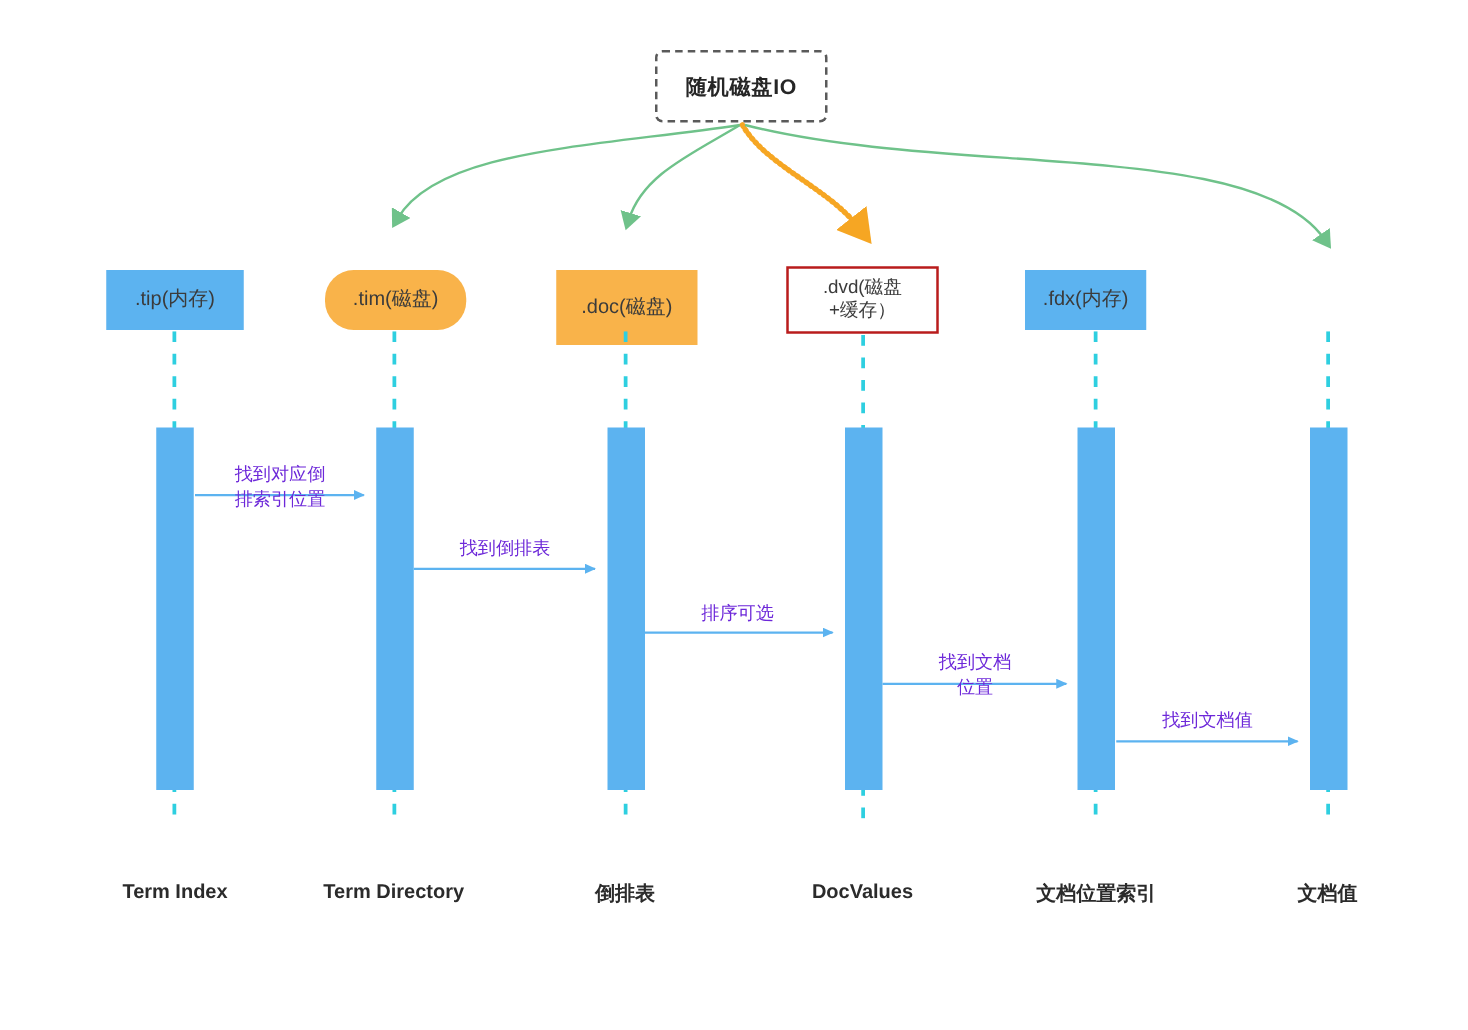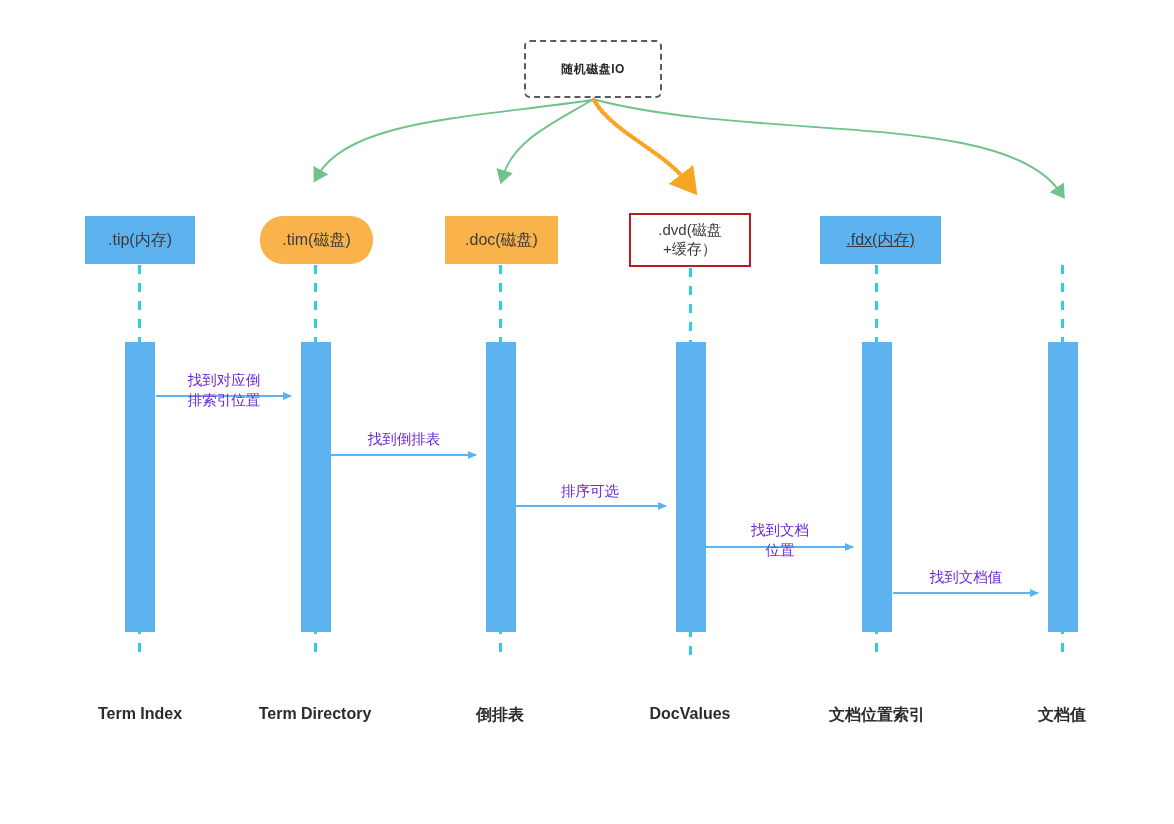--- a/index.html
+++ b/index.html
@@ -34,21 +34,21 @@
     position: absolute;
     box-sizing: border-box;
     border: 2px dashed #5a5a5a;
     border-radius: 6px;
     background: #ffffff;
     display: flex;
     align-items: center;
     justify-content: center;
     color: #262626;
     font-weight: bold;
-    font-size: 12px;
+    font-size: 17px;
     letter-spacing: 0.5px;
   }
   
   .node-box {
     position: absolute;
     box-sizing: border-box;
     display: flex;
     align-items: center;
     justify-content: center;
     text-align: center;
@@ -131,28 +131,28 @@
     <line x1="706" y1="547" x2="853" y2="547" stroke="#5cb3f0" stroke-width="1.8" marker-end="url(#ah-msg)"></line>
     <line x1="893" y1="593" x2="1038" y2="593" stroke="#5cb3f0" stroke-width="1.8" marker-end="url(#ah-msg)"></line>
   </svg>
 
   <div class="node-box blue" style="left:85px; top:216px; width:110px; height:48px;">
     <span>.tip(内存)</span>
   </div>
   <div class="node-box orange" style="left:260px; top:216px; width:113px; height:48px;border-radius:23px;">
     <span>.tim(磁盘)</span>
   </div>
-  <div class="node-box orange" style="left:445px; top:216px; width:113px; height:48px;">
+  <div class="node-box orange" style="left:445px; top:216px; width:113px; height:60px;">
     <span>.doc(磁盘)</span>
   </div>
   <div class="node-box white" style="left:629px; top:213px; width:122px; height:54px;">
     <span>.dvd(磁盘
 +缓存）</span>
   </div>
-  <div class="node-box blue" style="left:820px; top:216px; width:121px; height:48px;text-decoration:underline;">
+  <div class="node-box blue" style="left:820px; top:216px; width:97px; height:48px;">
     <span>.fdx(内存)</span>
   </div>
 
   <div class="lifeline" style="left:138px; top:265px; height:390px;"></div>
   <div class="lifeline" style="left:314px; top:265px; height:390px;"></div>
   <div class="lifeline" style="left:499px; top:265px; height:390px;"></div>
   <div class="lifeline" style="left:689px; top:268px; height:387px;"></div>
   <div class="lifeline" style="left:875px; top:265px; height:390px;"></div>
   <div class="lifeline" style="left:1061px; top:265px; height:390px;"></div>
 

